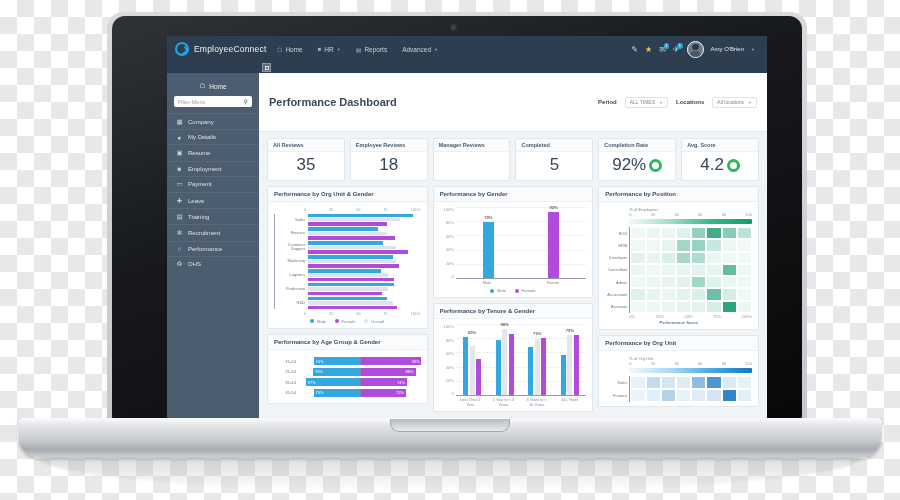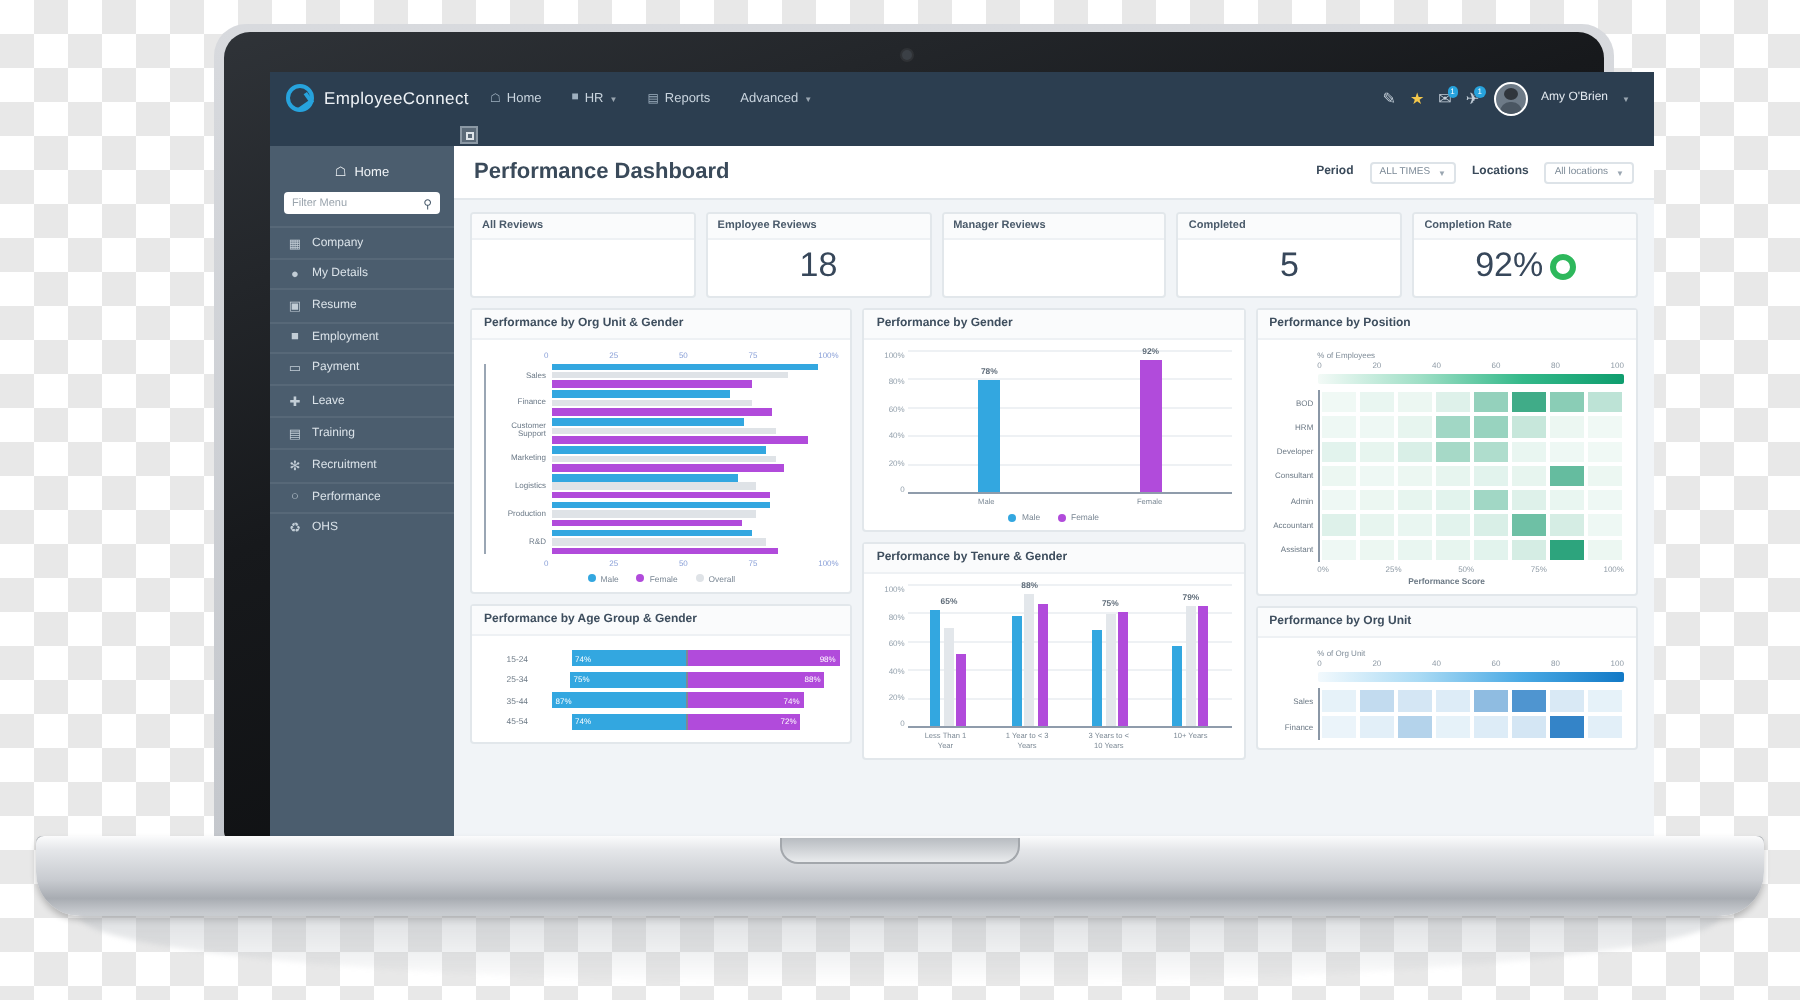--- a/index.html
+++ b/index.html
@@ -24,21 +24,21 @@
   }
   .bezel{
     position:absolute;left:112px;top:16px;width:690px;height:404px;
     background:linear-gradient(160deg,#2f3338 0%,#17191c 40%,#070809 100%);
     border-radius:13px 13px 4px 4px;
     box-sizing:border-box;
   }
   .camera{position:absolute;left:451px;top:25px;width:5px;height:5px;border-radius:50%;
     background:#3b4046;box-shadow:0 0 0 1px rgba(255,255,255,.06);}
   .screen{
-    position:absolute;left:135px;top:36px;width:692px;height:382px;
+    position:absolute;left:167px;top:36px;width:600px;height:382px;
     background:#fde047;overflow:hidden;
   }
   .base{
     position:absolute;left:18px;top:418px;width:864px;height:40px;
     background:linear-gradient(180deg,#fbfbfc 0%,#e4e6e9 18%,#c8cbd0 55%,#a8acb2 78%,#cfd2d6 100%);
     border-radius:4px 4px 22px 22px;
     box-shadow:0 2px 3px rgba(0,0,0,.22);
   }
   .base-lip{position:absolute;left:18px;top:418px;width:864px;height:5px;
     background:linear-gradient(180deg,#9aa0a6,#d9dcdf);border-radius:3px 3px 0 0;}
@@ -84,21 +84,21 @@
     padding:3px 0 6px;}
   .sb-search{margin:0 7px 6px;background:#fff;border-radius:2px;height:11px;display:flex;align-items:center;
     padding:0 4px;justify-content:space-between;}
   .sb-search span{font-size:5.5px;color:#9aa4ad;}
   .sb-search .mag{font-size:6px;color:#4b5d6e;}
   .sb-item{display:flex;align-items:center;gap:5px;padding:3.6px 9px;color:#dbe3e9;font-size:6px;
     border-top:1px solid rgba(255,255,255,.07);cursor:pointer;}
   .sb-item .ic{width:7px;text-align:center;font-size:6.5px;color:#c2cdd6;}
 
   .content{flex:1;background:#f1f4f7;overflow:hidden;}
-  .pagehead{background:#fff;height:26px;display:flex;align-items:center;padding:0 10px;
+  .pagehead{background:#fff;height:26px;display:flex;align-items:center;padding:16px 10px;
     border-bottom:1px solid #e3e8ec;}
   .ptitle{font-size:11px;color:#3a4a5a;font-weight:bold;}
   .filters{margin-left:auto;display:flex;align-items:center;gap:8px;}
   .flabel{font-size:6px;color:#3a4a5a;font-weight:bold;}
   .fsel{font-size:5px;color:#7c8a97;border:1px solid #dde3e8;border-radius:2px;padding:1.5px 4px;
     display:flex;align-items:center;gap:4px;background:#fff;cursor:pointer;}
   .caret{font-size:4px;color:#9aa6b1;}
 
   .kpis{display:flex;gap:5px;padding:6px 8px 0;}
   .kpi{flex:1;background:#fff;border:1px solid #e2e7eb;border-radius:2px;overflow:hidden;}
@@ -292,40 +292,50 @@
             <span class="fsel">
               <span>All locations</span>
               <span class="caret">▼</span>
             </span>
           </div>
         </div>
 
         <div class="kpis">
           <div class="kpi">
             <div class="kpi-h">All Reviews</div>
+            <div class="kpi-v">
+              <span>35</span>
+            </div>
           </div>
           <div class="kpi">
             <div class="kpi-h">Employee Reviews</div>
             <div class="kpi-v">
               <span>18</span>
             </div>
           </div>
           <div class="kpi">
             <div class="kpi-h">Manager Reviews</div>
           </div>
           <div class="kpi">
             <div class="kpi-h">Completed</div>
             <div class="kpi-v">
               <span>5</span>
             </div>
           </div>
           <div class="kpi">
             <div class="kpi-h">Completion Rate</div>
             <div class="kpi-v">
               <span>92%</span>
+              <span class="ring"></span>
+            </div>
+          </div>
+          <div class="kpi">
+            <div class="kpi-h">Avg. Score</div>
+            <div class="kpi-v">
+              <span>4.2</span>
               <span class="ring"></span>
             </div>
           </div>
         </div>
 
         <div class="grid">
 
           <div class="col">
 
             <div class="card">

